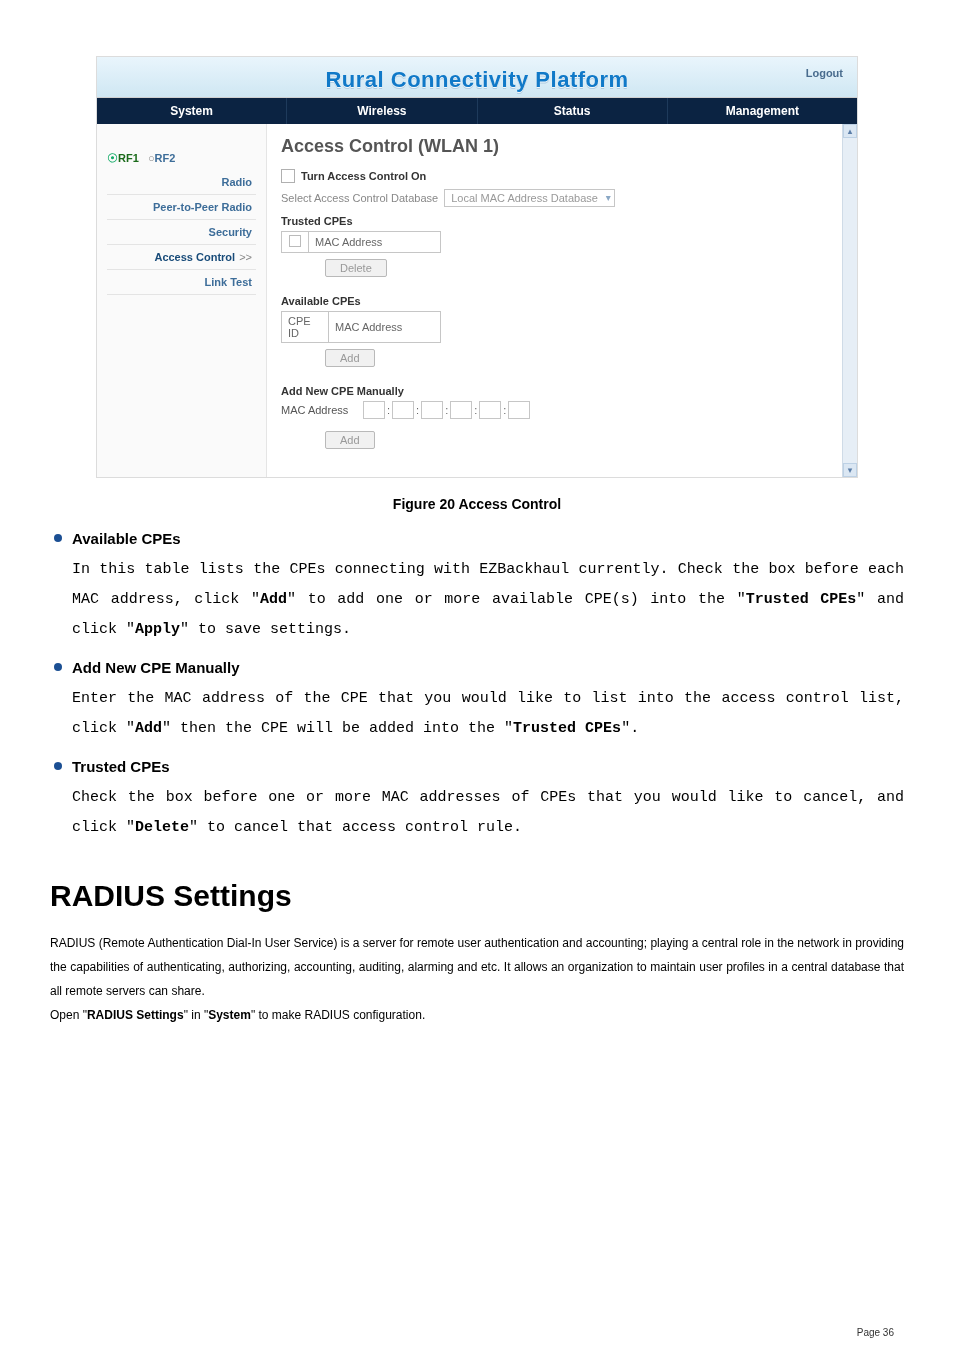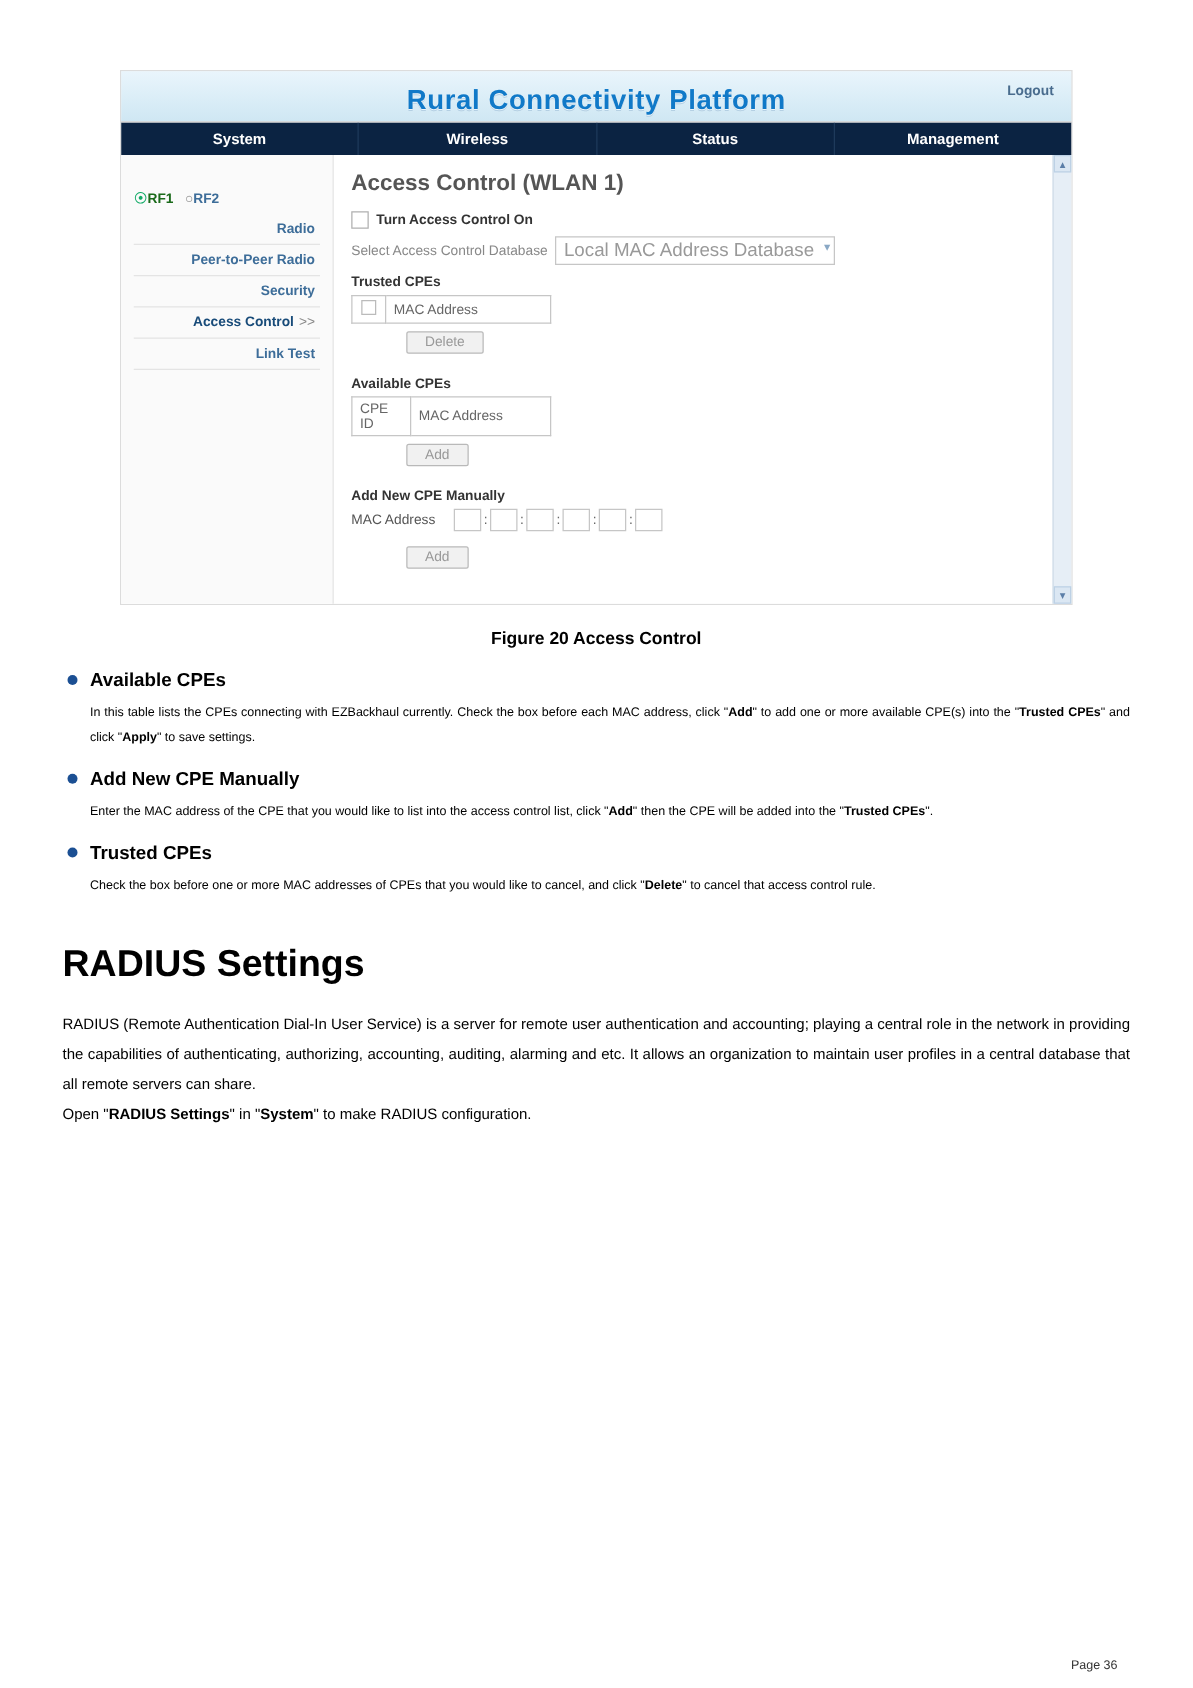--- a/index.html
+++ b/index.html
@@ -114,21 +114,21 @@
     color: #333;
     margin: 8px 0 4px 0;
   }
   .shot-row {
     display: flex;
     align-items: center;
     gap: 6px;
     margin-bottom: 6px;
   }
   .shot-select {
-    font-size: 15px;
+    font-size: 11px;
     color: #999;
     border: 1px solid #c6c6c6;
     background: #fff;
     padding: 2px 16px 2px 6px;
     position: relative;
     display: inline-block;
   }
   .shot-select::after {
     content: "▾";
     position: absolute;
@@ -223,24 +223,25 @@
     height: 8px;
     border-radius: 50%;
     background: #1b4f93;
   }
   .li-head {
     font-weight: bold;
     font-size: 15px;
     margin-bottom: 8px;
   }
   .li-body {
-    font-size: 10px;
+    font-size: 15px;
     line-height: 2;
     text-align: justify;
     margin-bottom: 14px;
+    font-family: Liberation Mono, monospace;
   }
   .li-body b { font-weight: bold; }
 
   h2.radius {
     font-size: 30px;
     font-weight: bold;
     margin: 36px 0 18px 0;
   }
   .para {
     font-size: 12px;

